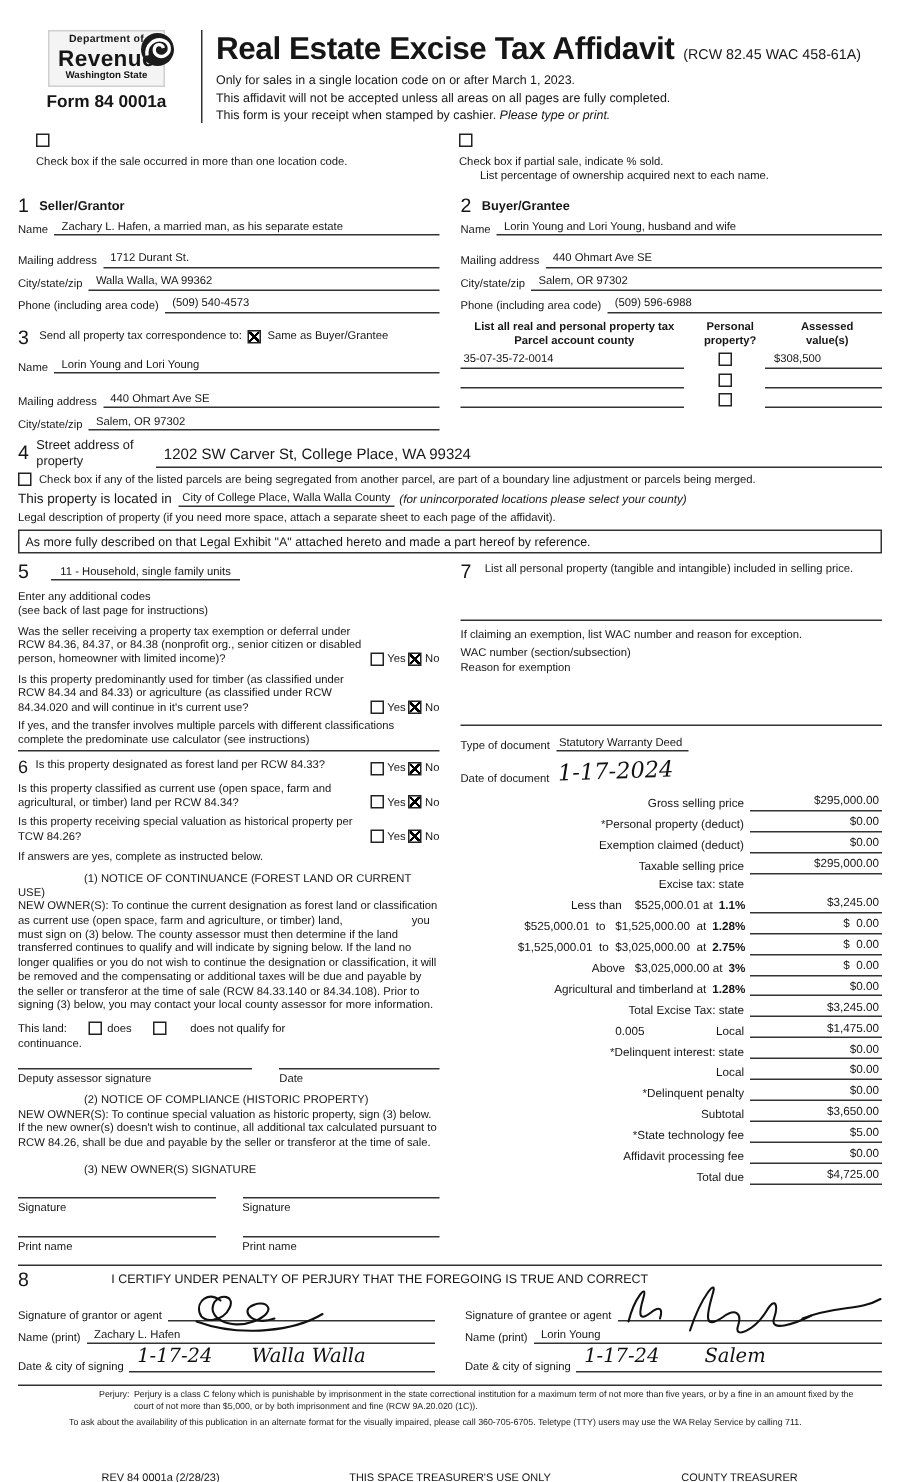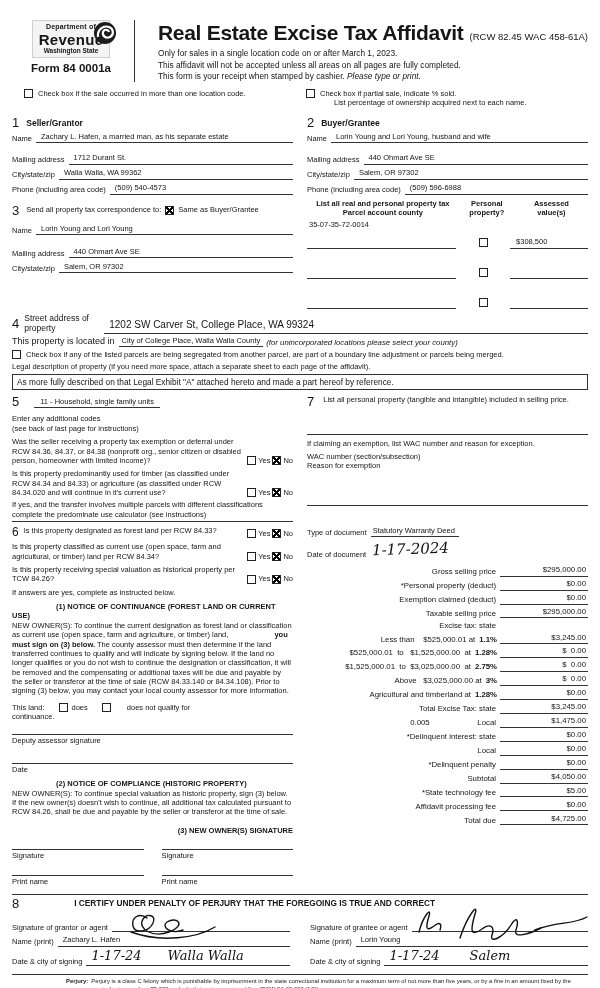--- a/index.html
+++ b/index.html
@@ -1,70 +1,70 @@
 <!DOCTYPE html>
 <html><head>
 <meta charset="utf-8">
 <style>
   html,body{margin:0;padding:0;background:#fff;}
   .page{position:relative;width:600px;height:988px;background:#fff;margin:0 auto;
     font-family:"Liberation Sans",sans-serif;font-size:7.5px;color:#161616;
     box-sizing:border-box;padding:20px 12px 0 12px;overflow:hidden;line-height:1.25;}
   .flex{display:flex;}
-  .bold{font-weight:bold;padding-left:44px;}
+  .bold{font-weight:normal;padding-left:44px;}
   .italic{font-style:italic;}
   .pre{white-space:pre;}
   .ul{border-bottom:1px solid #333;}
   
   .hdr{display:flex;align-items:flex-start;}
   .logo-wrap{width:118px;text-align:center;flex:none;}
   .logo-inner{display:inline-block;text-align:center;background:#f4f4f4;border:1px solid #cfcfcf;padding:2px 6px 2px 6px;position:relative;}
   .logo-dept{font-size:7px;font-weight:bold;letter-spacing:.2px;}
   .logo-rev{font-size:15px;font-weight:bold;letter-spacing:.3px;line-height:1;}
   .logo-state{font-size:6.5px;font-weight:bold;}
   .logo-swirl{position:absolute;right:-8px;top:0px;}
   .form-no{font-size:11.5px;font-weight:bold;margin-top:3px;}
-  .hdr-right{border-left:1.5px solid #333;padding-left:23px;margin-left:4px;flex:1;}
+  .hdr-right{border-left:1.5px solid #333;padding-left:9px;margin-left:4px;flex:1;}
   .title-line{display:flex;align-items:baseline;gap:6px;}
   .title{font-size:21px;font-weight:bold;letter-spacing:-0.3px;}
   .title-rcw{font-size:9.5px;}
   .hdr-sub{font-size:8.3px;margin-top:1.5px;}
   
   .cb{display:inline-block;width:7px;height:7px;border:1px solid #222;vertical-align:-1px;flex:none;background:#fff;}
   .cb.checked{background:
     linear-gradient(45deg,transparent 42%,#000 42%,#000 58%,transparent 58%),
     linear-gradient(-45deg,transparent 42%,#000 42%,#000 58%,transparent 58%);}
   .cbrow{display:flex;margin-top:7px;}
-  .cbrow .half{width:50%;display:flex;gap:5px;align-items:flex-start;}
+  .cbrow .half{width:50%;display:flex;gap:5px;align-items:flex-start;flex-direction:column;}
   .cols{display:flex;gap:14px;}
   .col{width:50%;min-width:0;}
   .secnum{font-size:13px;font-weight:normal;margin-right:5px;line-height:1;}
   .sechead{display:flex;align-items:flex-end;gap:2px;margin-top:6px;}
   .seclabel{font-size:8.5px;font-weight:bold;}
   .fline{display:flex;align-items:flex-end;margin-top:3.5px;}
   .fl-label{white-space:nowrap;margin-right:4px;}
   .fl-value{flex:1;border-bottom:1px solid #333;padding:0 2px 1px 5px;min-height:8px;}
   
   .ptable{margin-top:4px;}
   .phead{display:flex;text-align:center;font-weight:bold;}
   .phead .c1{width:54%;}
   .phead .c2{width:20%;}
   .phead .c3{width:26%;}
   .prow{display:flex;align-items:flex-end;margin-top:3px;}
-  .prow .c1{width:54%;border-bottom:1px solid #333;padding:0 2px 18px 2px;min-height:8px;}
+  .prow .c1{width:54%;border-bottom:1px solid #333;padding:0 2px 1px 2px;min-height:8px;}
   .prow .c2{width:20%;text-align:center;}
   .prow .c3{width:26%;border-bottom:1px solid #333;padding:0 2px 1px 6px;min-height:8px;}
   
   .legalbox{border:1px solid #333;padding:2px 4px;margin-top:3px;font-size:8.3px;}
   
   .qrow{display:flex;margin-top:4px;}
   .qtext{flex:1;padding-right:6px;}
   .yn{white-space:nowrap;display:flex;align-items:flex-end;gap:2px;align-self:flex-end;}
   .notice{margin-top:5px;}
-  .ctr{text-align:right;}
+  .ctr{text-align:left;}
   .sig2{display:flex;gap:18px;margin-top:14px;}
   .sig2 .s{flex:1;border-top:1px solid #333;padding-top:1px;}
   
   .trow{display:flex;justify-content:flex-end;align-items:flex-end;margin-top:2.2px;font-size:7.8px;}
   .tlabel{text-align:right;padding-right:4px;}
   .trate{font-weight:bold;padding-right:3px;}
   .tvalue{width:86px;border-bottom:1px solid #333;text-align:right;padding:0 2px 1px 0;min-height:8px;flex:none;}
   .tvalue.noline{border-bottom:none;}
   
   .hand{font-family:"DejaVu Serif",serif;font-style:italic;color:#111;}
@@ -213,28 +213,28 @@
       </div>
     </div>
   </div>
 
   <div style="margin-top:4px;">
     <div class="flex" style="align-items:flex-end;">
       <span class="secnum" style="align-self:center;">4</span>
       <span style="font-size:8.5px;width:80px;"><span>Street address of</span><br><span>property</span></span>
       <span class="fl-value" style="font-size:10px;">1202 SW Carver St, College Place, WA 99324</span>
     </div>
+    <div class="flex" style="gap:5px;margin-top:3px;align-items:flex-start;">
+      <span class="cb"></span>
+      <span>Check box if any of the listed parcels are being segregated from another parcel, are part of a boundary line adjustment or parcels being merged.</span>
+    </div>
     <div class="flex" style="align-items:flex-end;margin-top:2px;">
       <span style="font-size:9px;white-space:nowrap;margin-right:4px;">This property is located in</span>
       <span style="border-bottom:1px solid #333;padding:0 3px 1px 3px;white-space:nowrap;">City of College Place, Walla Walla County</span>
       <span class="italic" style="margin-left:3px;font-size:7.8px;">(for unincorporated locations please select your county)</span>
-    </div>
-    <div class="flex" style="gap:5px;margin-top:3px;align-items:flex-start;">
-      <span class="cb"></span>
-      <span>Check box if any of the listed parcels are being segregated from another parcel, are part of a boundary line adjustment or parcels being merged.</span>
     </div>
     <div style="margin-top:2px;">Legal description of property (if you need more space, attach a separate sheet to each page of the affidavit).</div>
     <div class="legalbox">As more fully described on that Legal Exhibit "A" attached hereto and made a part hereof by reference.</div>
   </div>
 
   <div class="cols" style="margin-top:5px;">
     <div class="col">
       <div class="flex" style="align-items:flex-end;gap:10px;">
         <span class="secnum">5</span>
         <span class="ul" style="padding:0 6px 1px 6px;">11 - Household, single family units</span>
@@ -303,21 +303,21 @@
             <span class="cb"></span>
             <span>does</span>
           </span>
         <span class="flex" style="gap:16px;">
             <span class="cb"></span>
             <span>does not qualify for</span>
           </span>
       </div>
       <div>continuance.</div>
 
-      <div class="sig2" style="margin-top:12px;flex-direction:column;">
+      <div class="sig2" style="margin-top:12px;">
         <div class="s"><span>Deputy assessor signature</span></div>
         <div class="s" style="flex:0 0 38%;"><span>Date</span></div>
       </div>
 
       <div class="notice">
         <span class="bold">(2) NOTICE OF COMPLIANCE (HISTORIC PROPERTY)</span><br>
         <span>NEW OWNER(S): To continue special valuation as historic property, sign (3) below. If the new owner(s) doesn't wish to continue, all additional tax calculated pursuant to RCW 84.26, shall be due and payable by the seller or transferor at the time of sale.</span>
       </div>
 
       <div class="ctr bold" style="margin-top:9px;">(3) NEW OWNER(S) SIGNATURE</div>
@@ -338,21 +338,21 @@
         <span>List all personal property (tangible and intangible) included in selling price.</span>
       </div>
       <div style="height:26px;border-bottom:1px solid #333;"></div>
       <div style="margin-top:4px;">If claiming an exemption, list WAC number and reason for exception.</div>
       <div style="margin-top:3px;">WAC number (section/subsection)</div>
       <div>Reason for exemption</div>
       <div style="height:34px;border-bottom:1px solid #333;"></div>
 
       <div class="flex" style="align-items:flex-end;margin-top:6px;">
         <span style="white-space:nowrap;margin-right:4px;">Type of document</span>
-        <span class="ul" style="padding:0 4px 1px 2px;margin-top:14px;">Statutory Warranty Deed</span>
+        <span class="ul" style="padding:0 4px 1px 2px;">Statutory Warranty Deed</span>
       </div>
       <div class="flex" style="align-items:flex-end;margin-top:2px;height:20px;">
         <span style="white-space:nowrap;margin-right:6px;">Date of document</span>
         <span class="hand" style="font-size:15px;transform:rotate(-2deg);">1-17-2024</span>
       </div>
 
       <div style="margin-top:6px;">
         <div class="trow">
             <span class="tlabel">Gross selling price</span>
             <span class="tvalue">$295,000.00</span>
@@ -413,21 +413,21 @@
         <div class="trow">
             <span class="tlabel">Local</span>
             <span class="tvalue">$0.00</span>
           </div>
         <div class="trow">
             <span class="tlabel">*Delinquent penalty</span>
             <span class="tvalue">$0.00</span>
           </div>
         <div class="trow">
             <span class="tlabel">Subtotal</span>
-            <span class="tvalue">$4,050.00</span>
+            <span class="tvalue">$3,650.00</span>
           </div>
         <div class="trow">
             <span class="tlabel">*State technology fee</span>
             <span class="tvalue">$5.00</span>
           </div>
         <div class="trow">
             <span class="tlabel">Affidavit processing fee</span>
             <span class="tvalue">$0.00</span>
           </div>
         <div class="trow">

